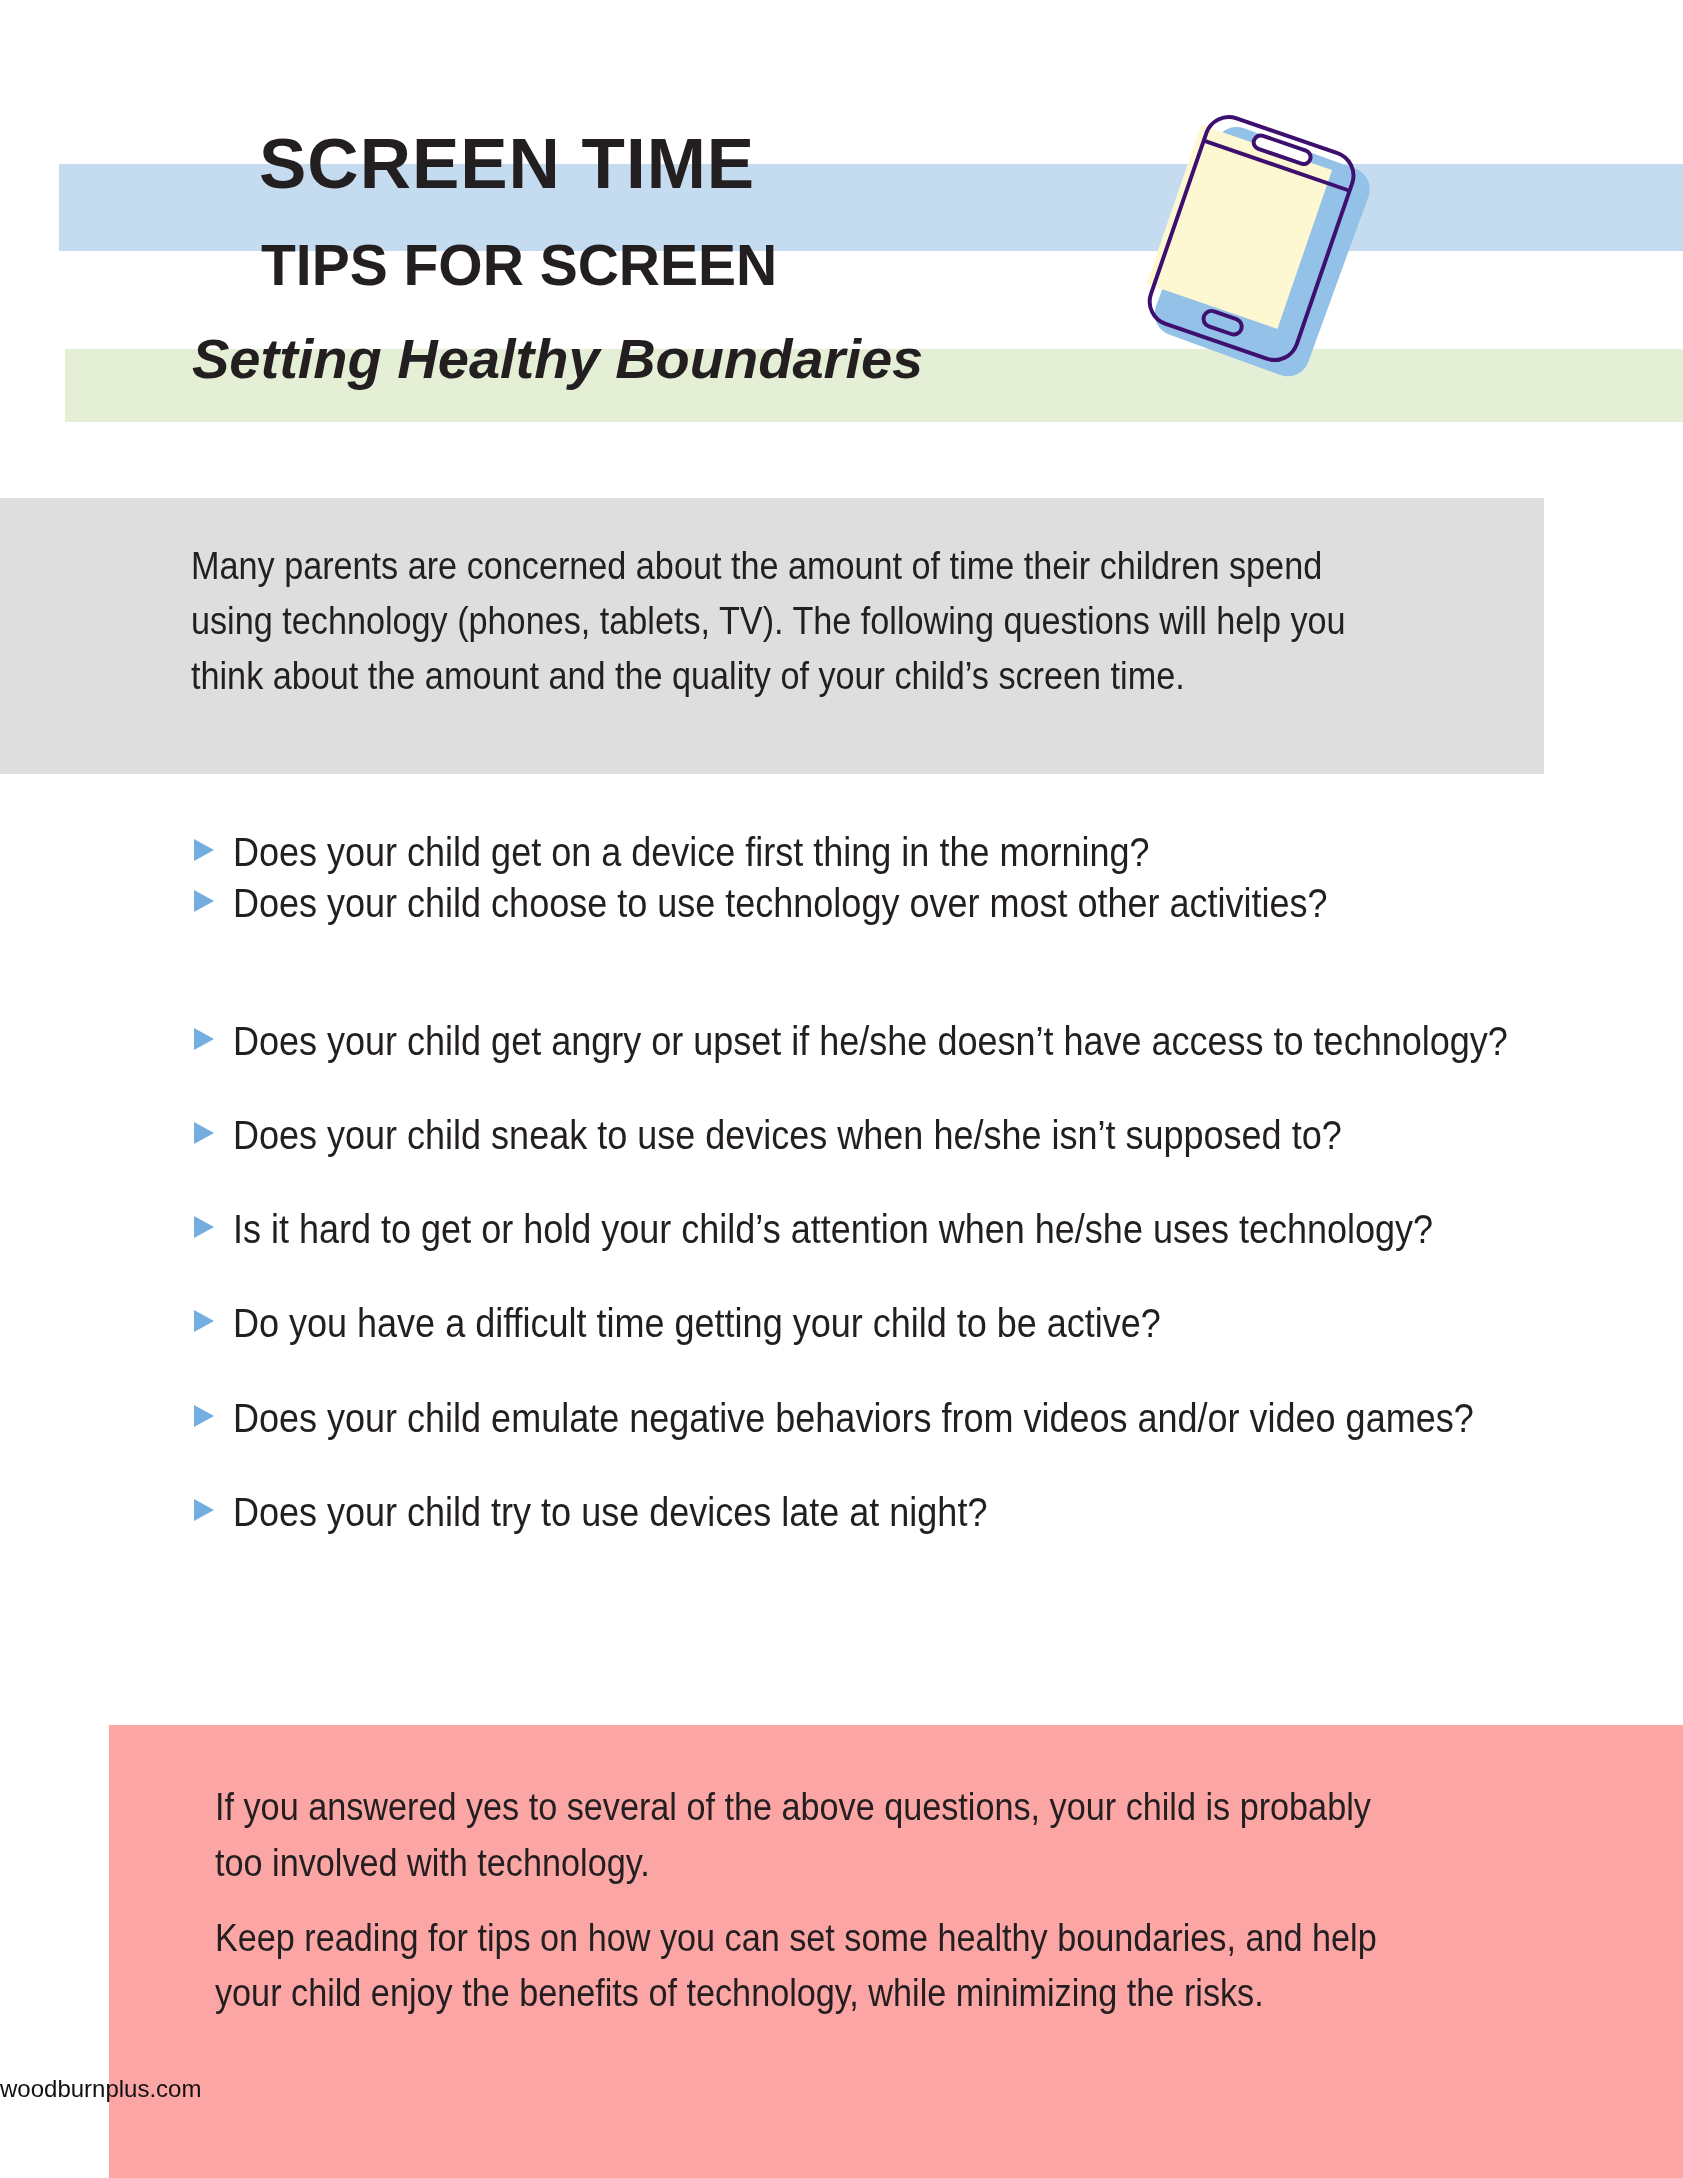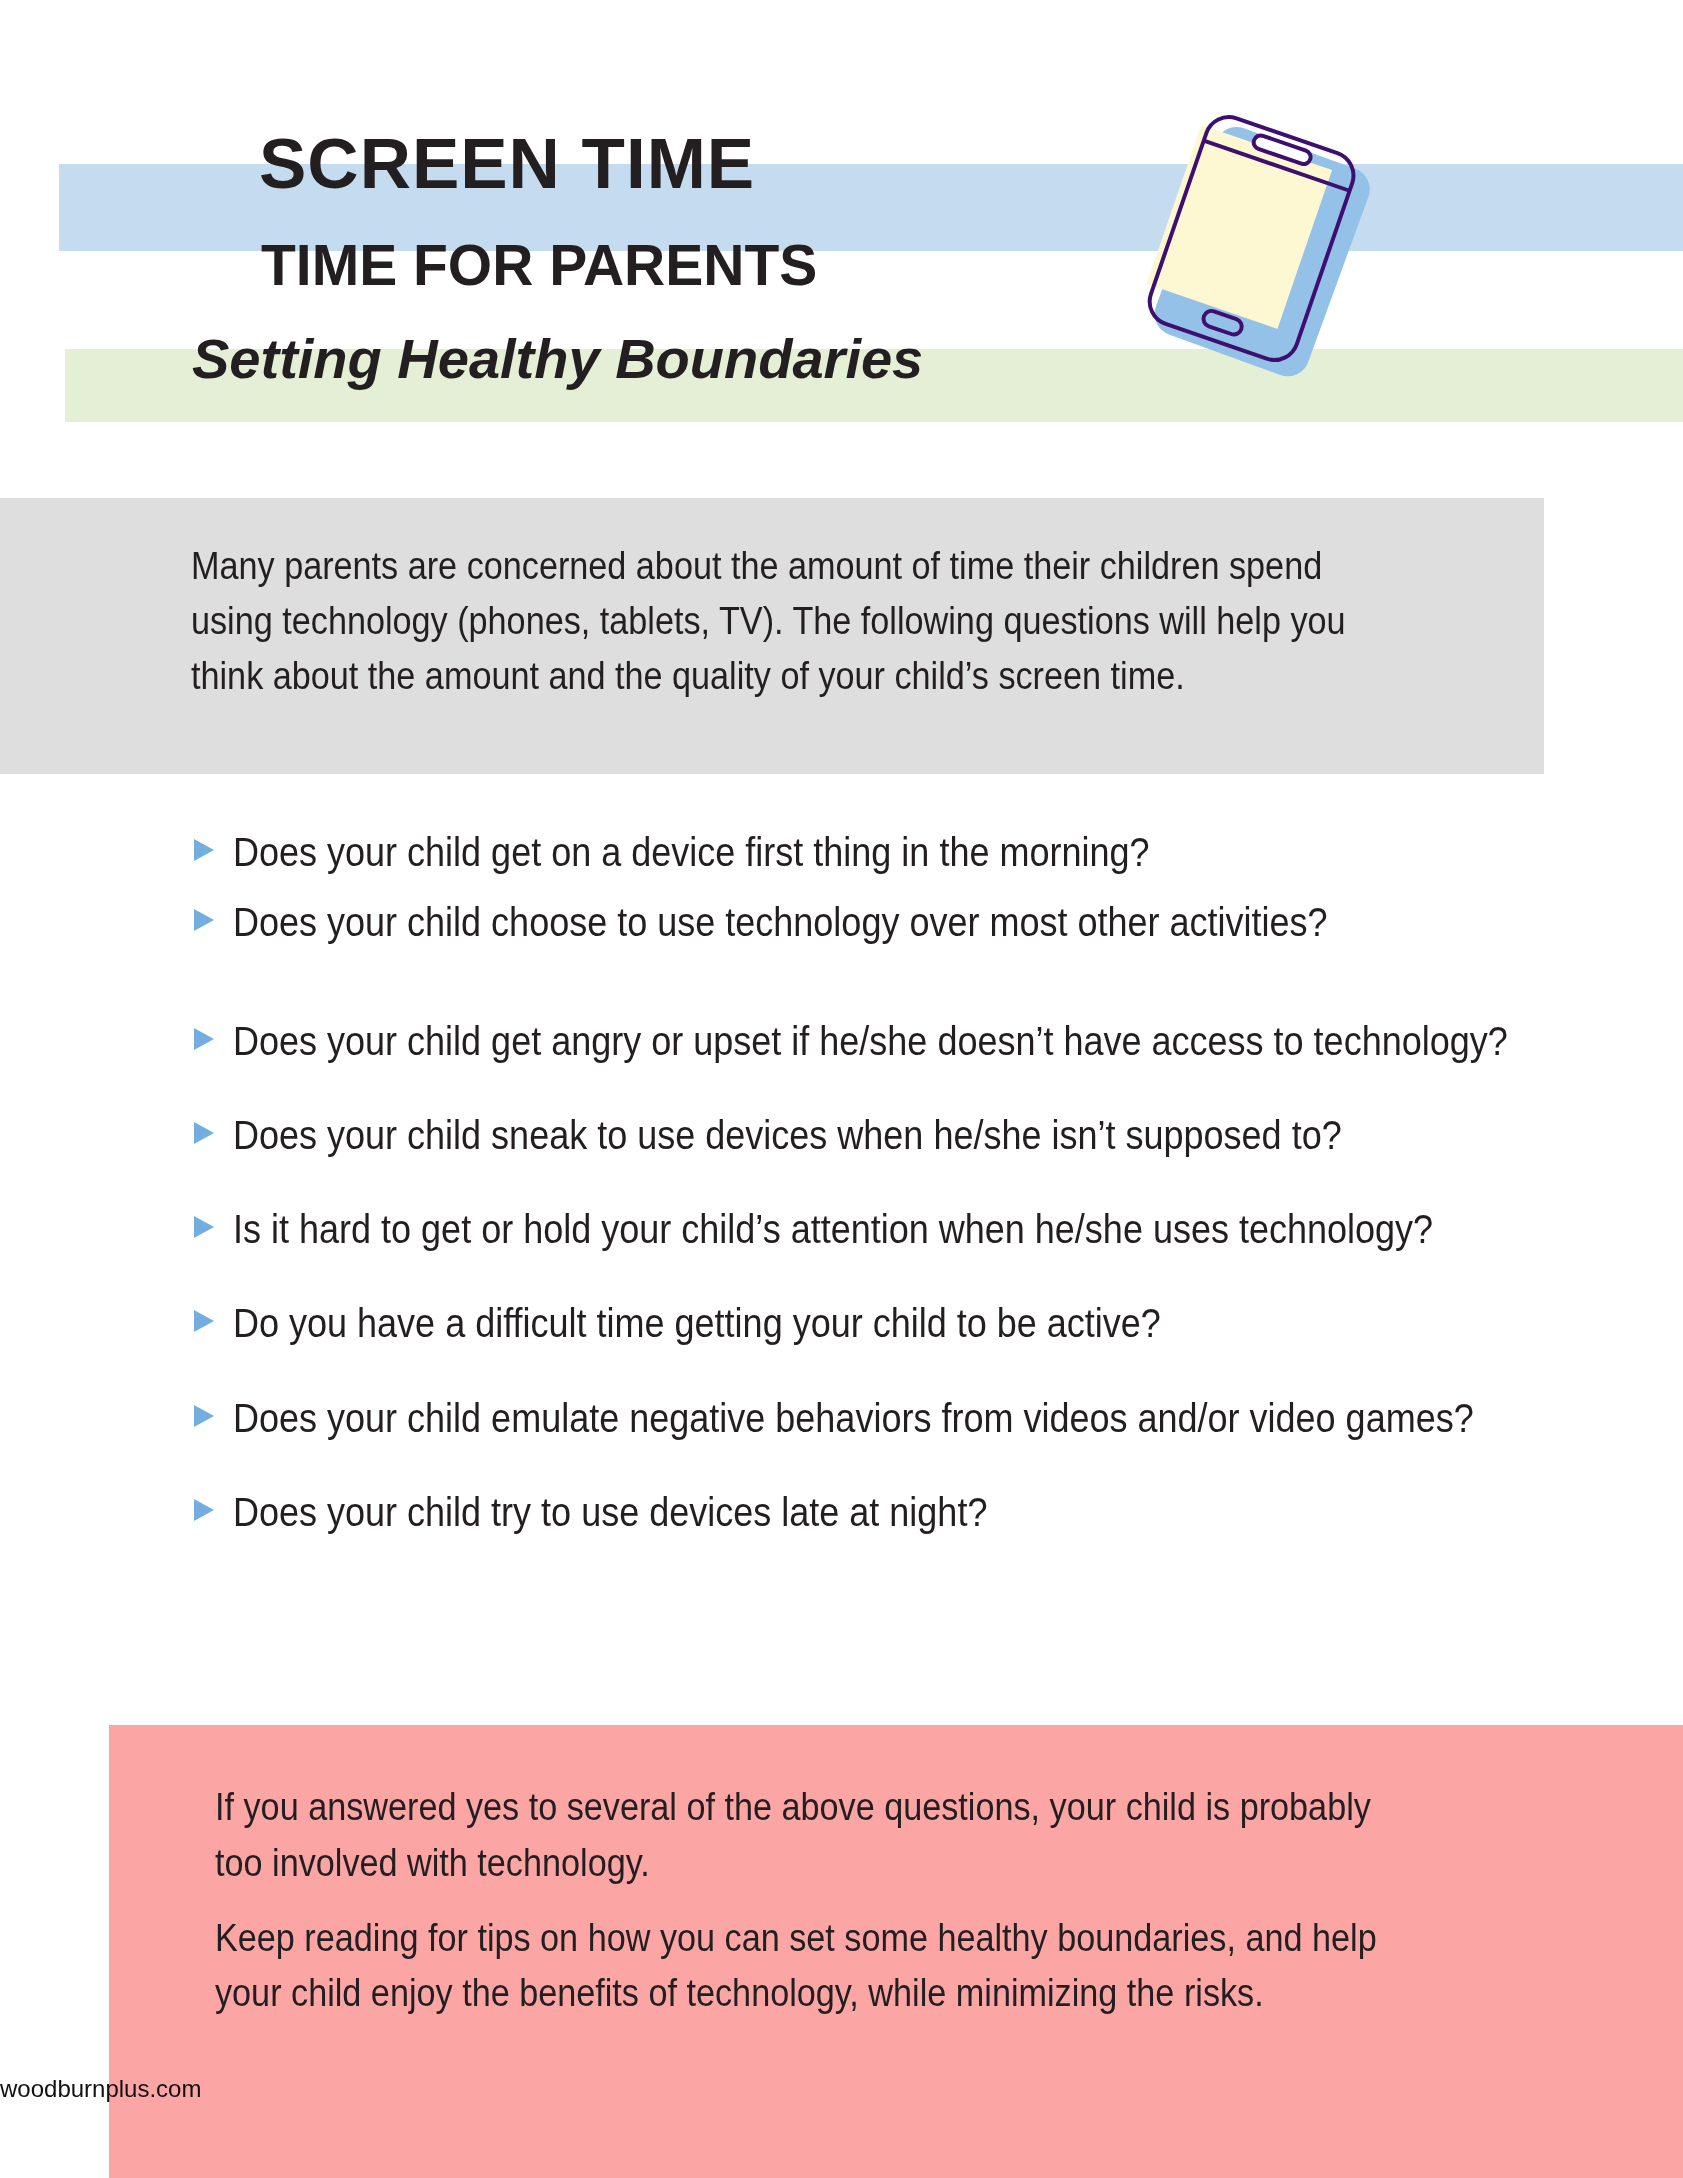--- a/index.html
+++ b/index.html
@@ -106,21 +106,21 @@
     color: #111111;
   }
 </style>
 </head>
 <body>
 
 <div class="abs band-blue"></div>
 <div class="abs band-green"></div>
 
 <div class="abs title-main">SCREEN TIME</div>
-<div class="abs title-sub">TIME FOR PARENTS</div>
+<div class="abs title-sub">TIPS FOR SCREEN</div>
 <div class="abs title-tagline">Setting Healthy Boundaries</div>
 
 <div class="abs phone-wrap">
   <svg width="257" height="307" viewBox="0 0 260 310" xmlns="http://www.w3.org/2000/svg">
 
     <g transform="translate(132 160) rotate(20)">
       <rect x="-78" y="-108" width="164" height="222" rx="22" fill="#94c1e8"></rect>
     </g>
 
     <g transform="translate(112 132) rotate(19)">
@@ -140,21 +140,21 @@
   <div class="para-line" style="left:191px; top:46px;">Many parents are concerned about the amount of time their children spend</div>
   <div class="para-line" style="left:191px; top:101px;">using technology (phones, tablets, TV). The following questions will help you</div>
   <div class="para-line" style="left:191px; top:156px;">think about the amount and the quality of your child’s screen time.</div>
 </div>
 
 <div class="abs" style="left:0; top:0;">
   <div class="q-item" style="top:829px;">
     <span class="q-bullet"></span>
     <span class="q-text">Does your child get on a device first thing in the morning?</span>
   </div>
-  <div class="q-item" style="top:899px;text-align:center;">
+  <div class="q-item" style="top:880px;text-align:center;">
     <span class="q-bullet"></span>
     <span class="q-text">Does your child choose to use technology over most other activities?</span>
   </div>
   <div class="q-item" style="top:1018px;">
     <span class="q-bullet"></span>
     <span class="q-text">Does your child get angry or upset if he/she doesn’t have access to technology?</span>
   </div>
   <div class="q-item" style="top:1112px;">
     <span class="q-bullet"></span>
     <span class="q-text">Does your child sneak to use devices when he/she isn’t supposed to?</span>

